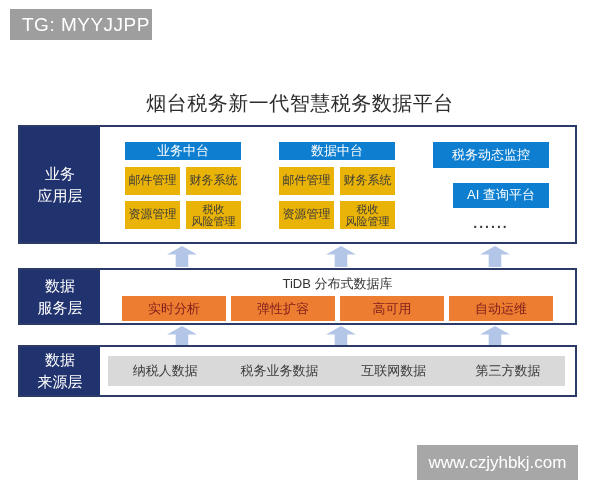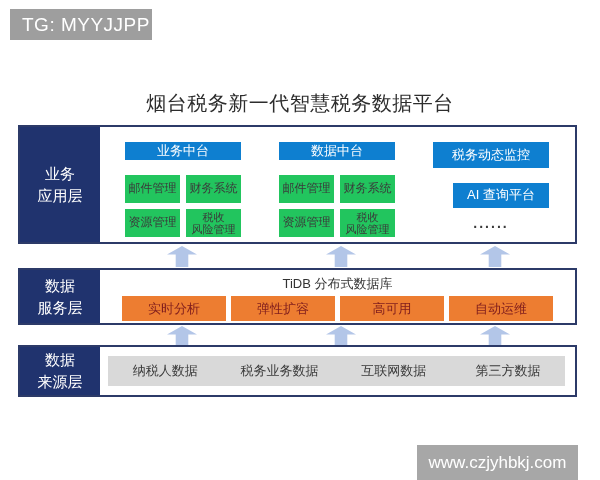--- a/index.html
+++ b/index.html
@@ -43,25 +43,25 @@
   .layer-body { flex: 1; position: relative; background: #ffffff; }
 
   
   .app-cols {
     position: absolute; left: 0; top: 0; right: 0; bottom: 0;
     display: flex; justify-content: space-between; padding: 15px 26px 12px 25px;
   }
   .app-col { width: 116px; display: flex; flex-direction: column; }
   .col-header {
     height: 30px; background: #0e7fd0; color: #ffffff; font-size: 13px;
-    display: flex; align-items: center; justify-content: center; margin-bottom: 15px;
+    display: flex; align-items: center; justify-content: center; margin-bottom: 7px;
   }
   .mini-grid { display: flex; flex-wrap: wrap; justify-content: space-between; }
   .mini-box {
-    width: 55px; height: 28px; background: #22c55e; color: #3a3a3a; font-size: 12px;
+    width: 55px; height: 28px; background: #eab308; color: #3a3a3a; font-size: 12px;
     display: flex; align-items: center; justify-content: center; margin-bottom: 6px;
     text-align: center; white-space: pre-line; line-height: 1.1;
   }
   .mini-box.two-line { font-size: 11px; }
   .blue-btn {
     height: 30px; background: #0e7fd0; color: #ffffff; font-size: 13px;
     display: flex; align-items: center; justify-content: center;
   }
   .blue-btn + .blue-btn { margin-top: 15px; margin-left: 20px; }
   .dots {

